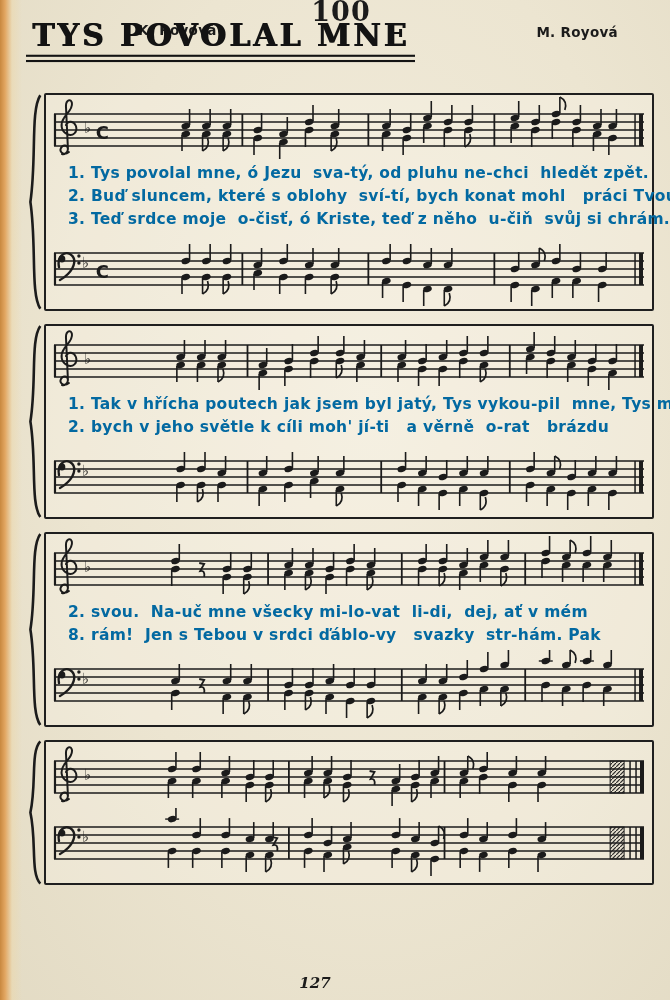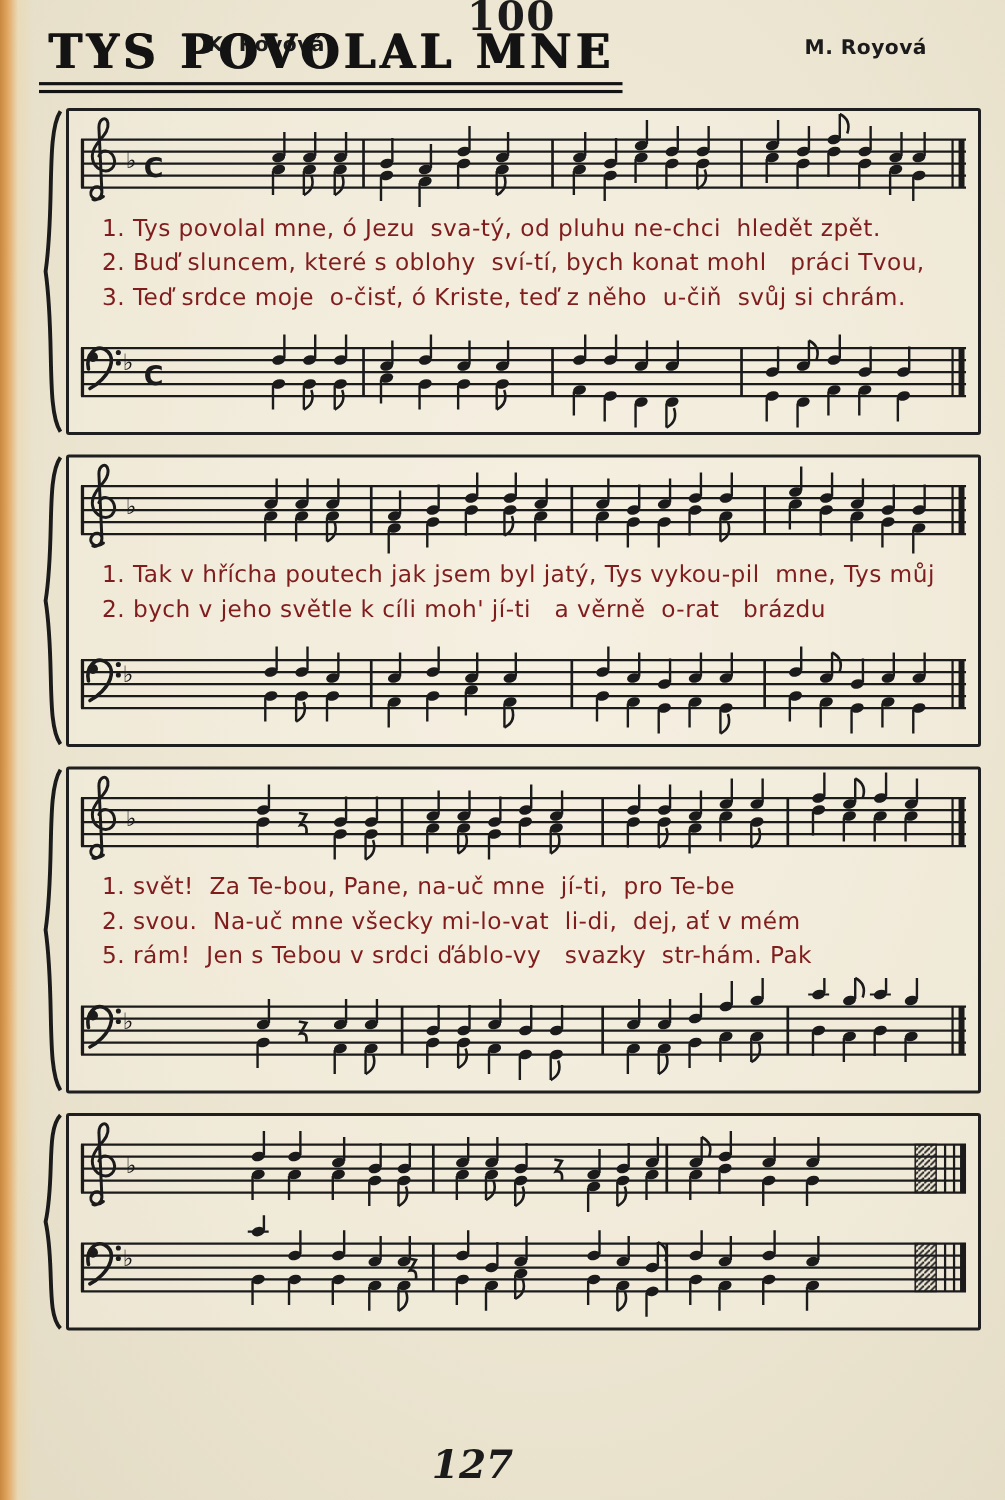--- a/index.html
+++ b/index.html
@@ -6,21 +6,21 @@
   body{
     width:670px;height:1000px;overflow:hidden;
     background:
       linear-gradient(90deg,#c8883f 0px,#e2a661 5px,rgba(236,215,170,.55) 12px,rgba(236,215,170,0) 22px),
       radial-gradient(ellipse at 55% 40%, #f2ecdc 0%, #ece5d1 55%, #e3dbc4 100%);
     font-family:"DejaVu Sans","Liberation Sans",sans-serif;
     color:#1b1b1b;
     position:relative;
   }
   .page{position:absolute;inset:0;padding:0 14px 0 26px;}
-  .header{position:relative;height:72px;text-decoration:underline;}
+  .header{position:relative;height:93px;text-decoration:underline;}
   .hymn-number{
     position:absolute;left:0;right:0;top:-4px;text-align:center;
     font-size:27px;font-weight:bold;letter-spacing:1px;
     font-family:"DejaVu Serif","Liberation Serif",serif;
   }
   .author-left{position:absolute;left:68px;top:22px;font-size:13.5px;font-weight:bold;letter-spacing:.3px;margin-left:44px;}
   .author-right{position:absolute;right:38px;top:24px;font-size:13.5px;font-weight:bold;letter-spacing:.3px;}
   .title{
     position:absolute;left:0;right:0;top:18px;
   }
@@ -44,26 +44,26 @@
   }
   .system .brace{
     position:absolute;left:-21px;top:-2px;height:calc(100% + 4px);width:18px;
   }
   .staff{display:block;width:100%;}
   .staff.treble{height:64px;}
   .staff.bass{height:74px;}
   .verses{padding:2px 0 2px 18px;}
   .verse{
     margin:0;height:23px;line-height:23px;
-    font-size:15.5px;font-weight:normal;letter-spacing:.3px;
-    white-space:pre;color:#7f1d1d;
+    font-size:15.5px;font-weight:bold;letter-spacing:.3px;
+    white-space:pre;color:#0369a1;
   }
   .footer{
     position:absolute;left:0;right:40px;bottom:8px;text-align:center;
-    font-size:26px;font-weight:bold;font-style:italic;
+    font-size:15px;font-weight:bold;font-style:italic;
     font-family:"DejaVu Serif","Liberation Serif",serif;
   }
   .s4{margin-bottom:0;}
 </style>
 </head>
 <body>
 
 <div class="page">
 
   <div class="header">
@@ -553,23 +553,22 @@
         <ellipse cx="538.72" cy="30" rx="4.4" ry="3.1" fill="#1b1b1b" transform="rotate(-15 538.72 30)"></ellipse>
         <line x1="534.9200000000001" y1="31" x2="534.9200000000001" y2="47" stroke="#1b1b1b" stroke-width="1.6"></line>
         <ellipse cx="559.3599999999999" cy="22" rx="4.4" ry="3.1" fill="#1b1b1b" transform="rotate(-15 559.3599999999999 22)"></ellipse>
         <line x1="563.1599999999999" y1="21" x2="563.1599999999999" y2="5" stroke="#1b1b1b" stroke-width="1.6"></line>
         <ellipse cx="559.3599999999999" cy="30" rx="4.4" ry="3.1" fill="#1b1b1b" transform="rotate(-15 559.3599999999999 30)"></ellipse>
         <line x1="555.56" y1="31" x2="555.56" y2="47" stroke="#1b1b1b" stroke-width="1.6"></line>
         <line x1="587" y1="18" x2="587" y2="50" stroke="#1b1b1b" stroke-width="1.5"></line>
         <line x1="593" y1="18" x2="593" y2="50" stroke="#1b1b1b" stroke-width="4"></line>
       </svg>
     <div class="verses">
-      <p class="verse">1. svět!  Za Te-bou, Pane, na-uč mne  jí-ti,  pro Te-be</p>
       <p class="verse">2. svou.  Na-uč mne všecky mi-lo-vat  li-di,  dej, ať v mém</p>
-      <p class="verse">5. rám!  Jen s Tebou v srdci ďáblo-vy   svazky  str-hám. Pak</p>
+      <p class="verse">8. rám!  Jen s Tebou v srdci ďáblo-vy   svazky  str-hám. Pak</p>
     </div>
     <svg class="staff bass" preserveAspectRatio="none" viewBox="0 0 600 74">
         <line x1="4" y1="20" x2="596" y2="20" stroke="#1b1b1b" stroke-width="1.5"></line>
         <line x1="4" y1="28" x2="596" y2="28" stroke="#1b1b1b" stroke-width="1.5"></line>
         <line x1="4" y1="36" x2="596" y2="36" stroke="#1b1b1b" stroke-width="1.5"></line>
         <line x1="4" y1="44" x2="596" y2="44" stroke="#1b1b1b" stroke-width="1.5"></line>
         <line x1="4" y1="52" x2="596" y2="52" stroke="#1b1b1b" stroke-width="1.5"></line>
         <line x1="5" y1="20" x2="5" y2="52" stroke="#1b1b1b" stroke-width="2.2"></line>
         <g transform="translate(6,4)">
           <circle cx="6" cy="22" r="3.4" fill="#1b1b1b"></circle>

